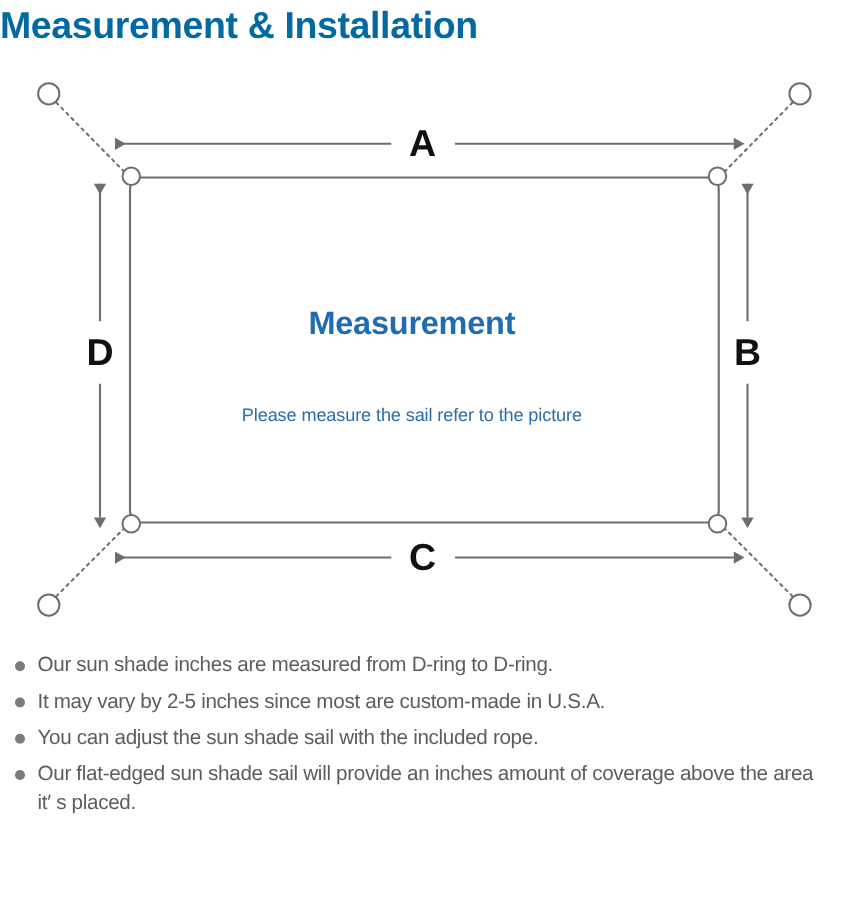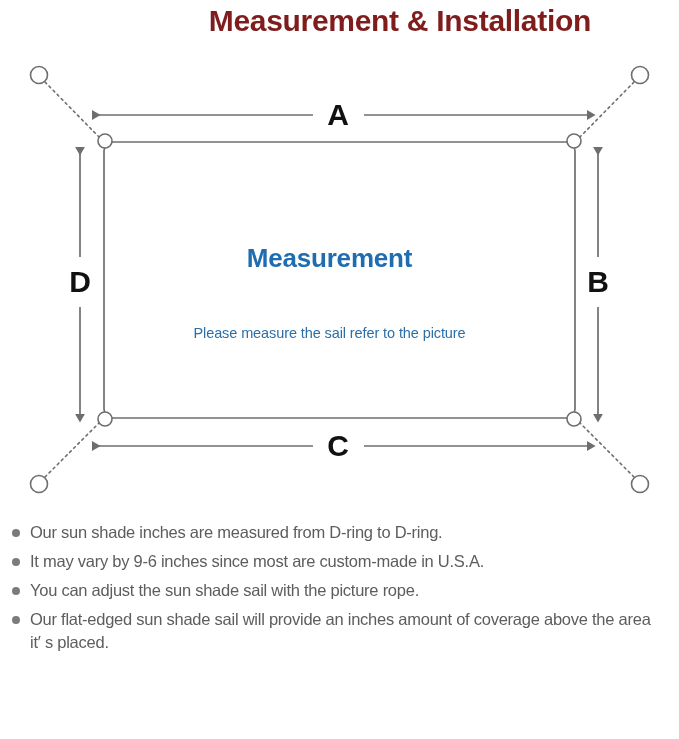--- a/index.html
+++ b/index.html
@@ -9,22 +9,22 @@
     font-family:"Liberation Sans", sans-serif;
     -webkit-font-smoothing:antialiased;
     overflow:hidden;
     position:relative;
   }
   #root{position:relative;width:679px;height:739px;}
 
   .title{
     position:absolute;
     left:0;top:0;width:591px;
-    text-align:right;
-    color:#7f1d1d;
+    text-align:left;
+    color:#0369a1;
     font-size:30px;
     font-weight:bold;
     letter-spacing:-0.3px;
     line-height:42px;
     font-family:"Liberation Sans", sans-serif;
   }
 
   #diagram{
     position:absolute;
     left:0;top:42px;
@@ -152,25 +152,25 @@
   <div class="center-block center-title">Measurement</div>
   <div class="center-block center-sub">Please measure the sail refer to the picture</div>
 
   <div id="bullets">
       <div class="bullet-row">
         <span class="bullet-dot"></span>
         <span class="bullet-text">Our sun shade inches are measured from D-ring to D-ring.</span>
       </div>
       <div class="bullet-row">
         <span class="bullet-dot"></span>
-        <span class="bullet-text">It may vary by 9-6 inches since most are custom-made in U.S.A.</span>
+        <span class="bullet-text">It may vary by 2-5 inches since most are custom-made in U.S.A.</span>
       </div>
       <div class="bullet-row">
         <span class="bullet-dot"></span>
-        <span class="bullet-text">You can adjust the sun shade sail with the picture rope.</span>
+        <span class="bullet-text">You can adjust the sun shade sail with the included rope.</span>
       </div>
       <div class="bullet-row">
         <span class="bullet-dot"></span>
         <span class="bullet-text">Our flat-edged sun shade sail will provide an inches amount of coverage above the area it′ s placed.</span>
       </div>
     </div>
 
 </div>
 
 </body></html>

